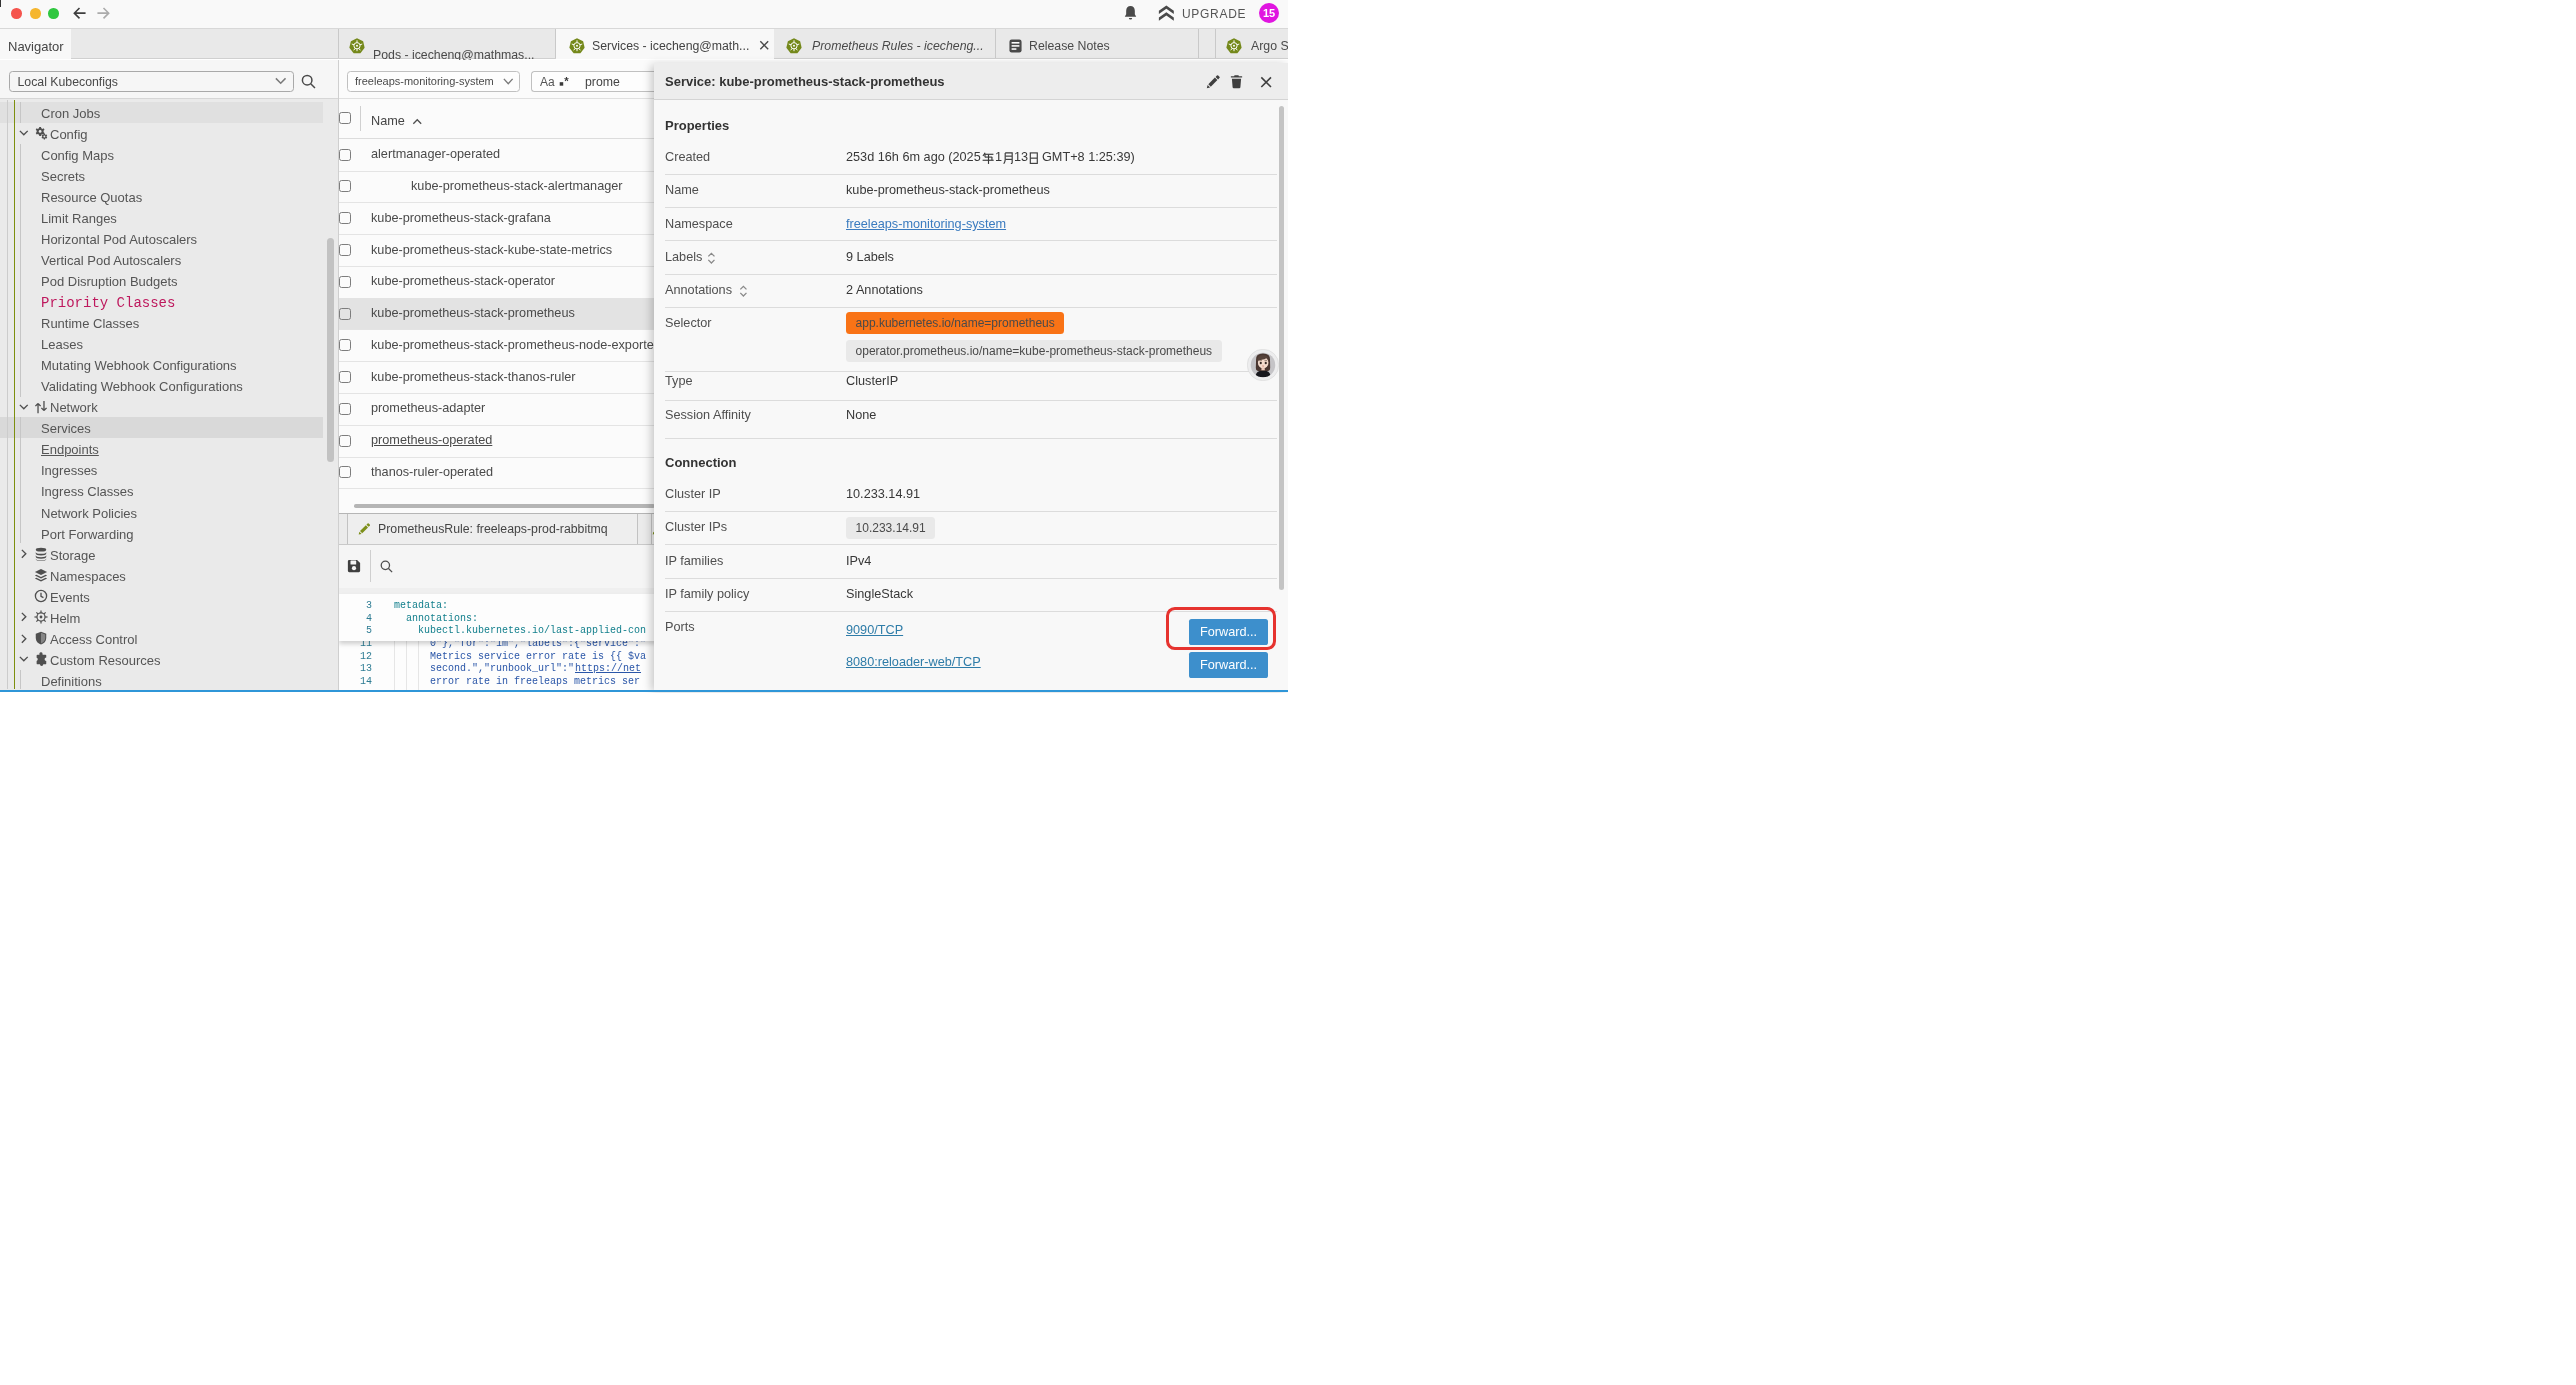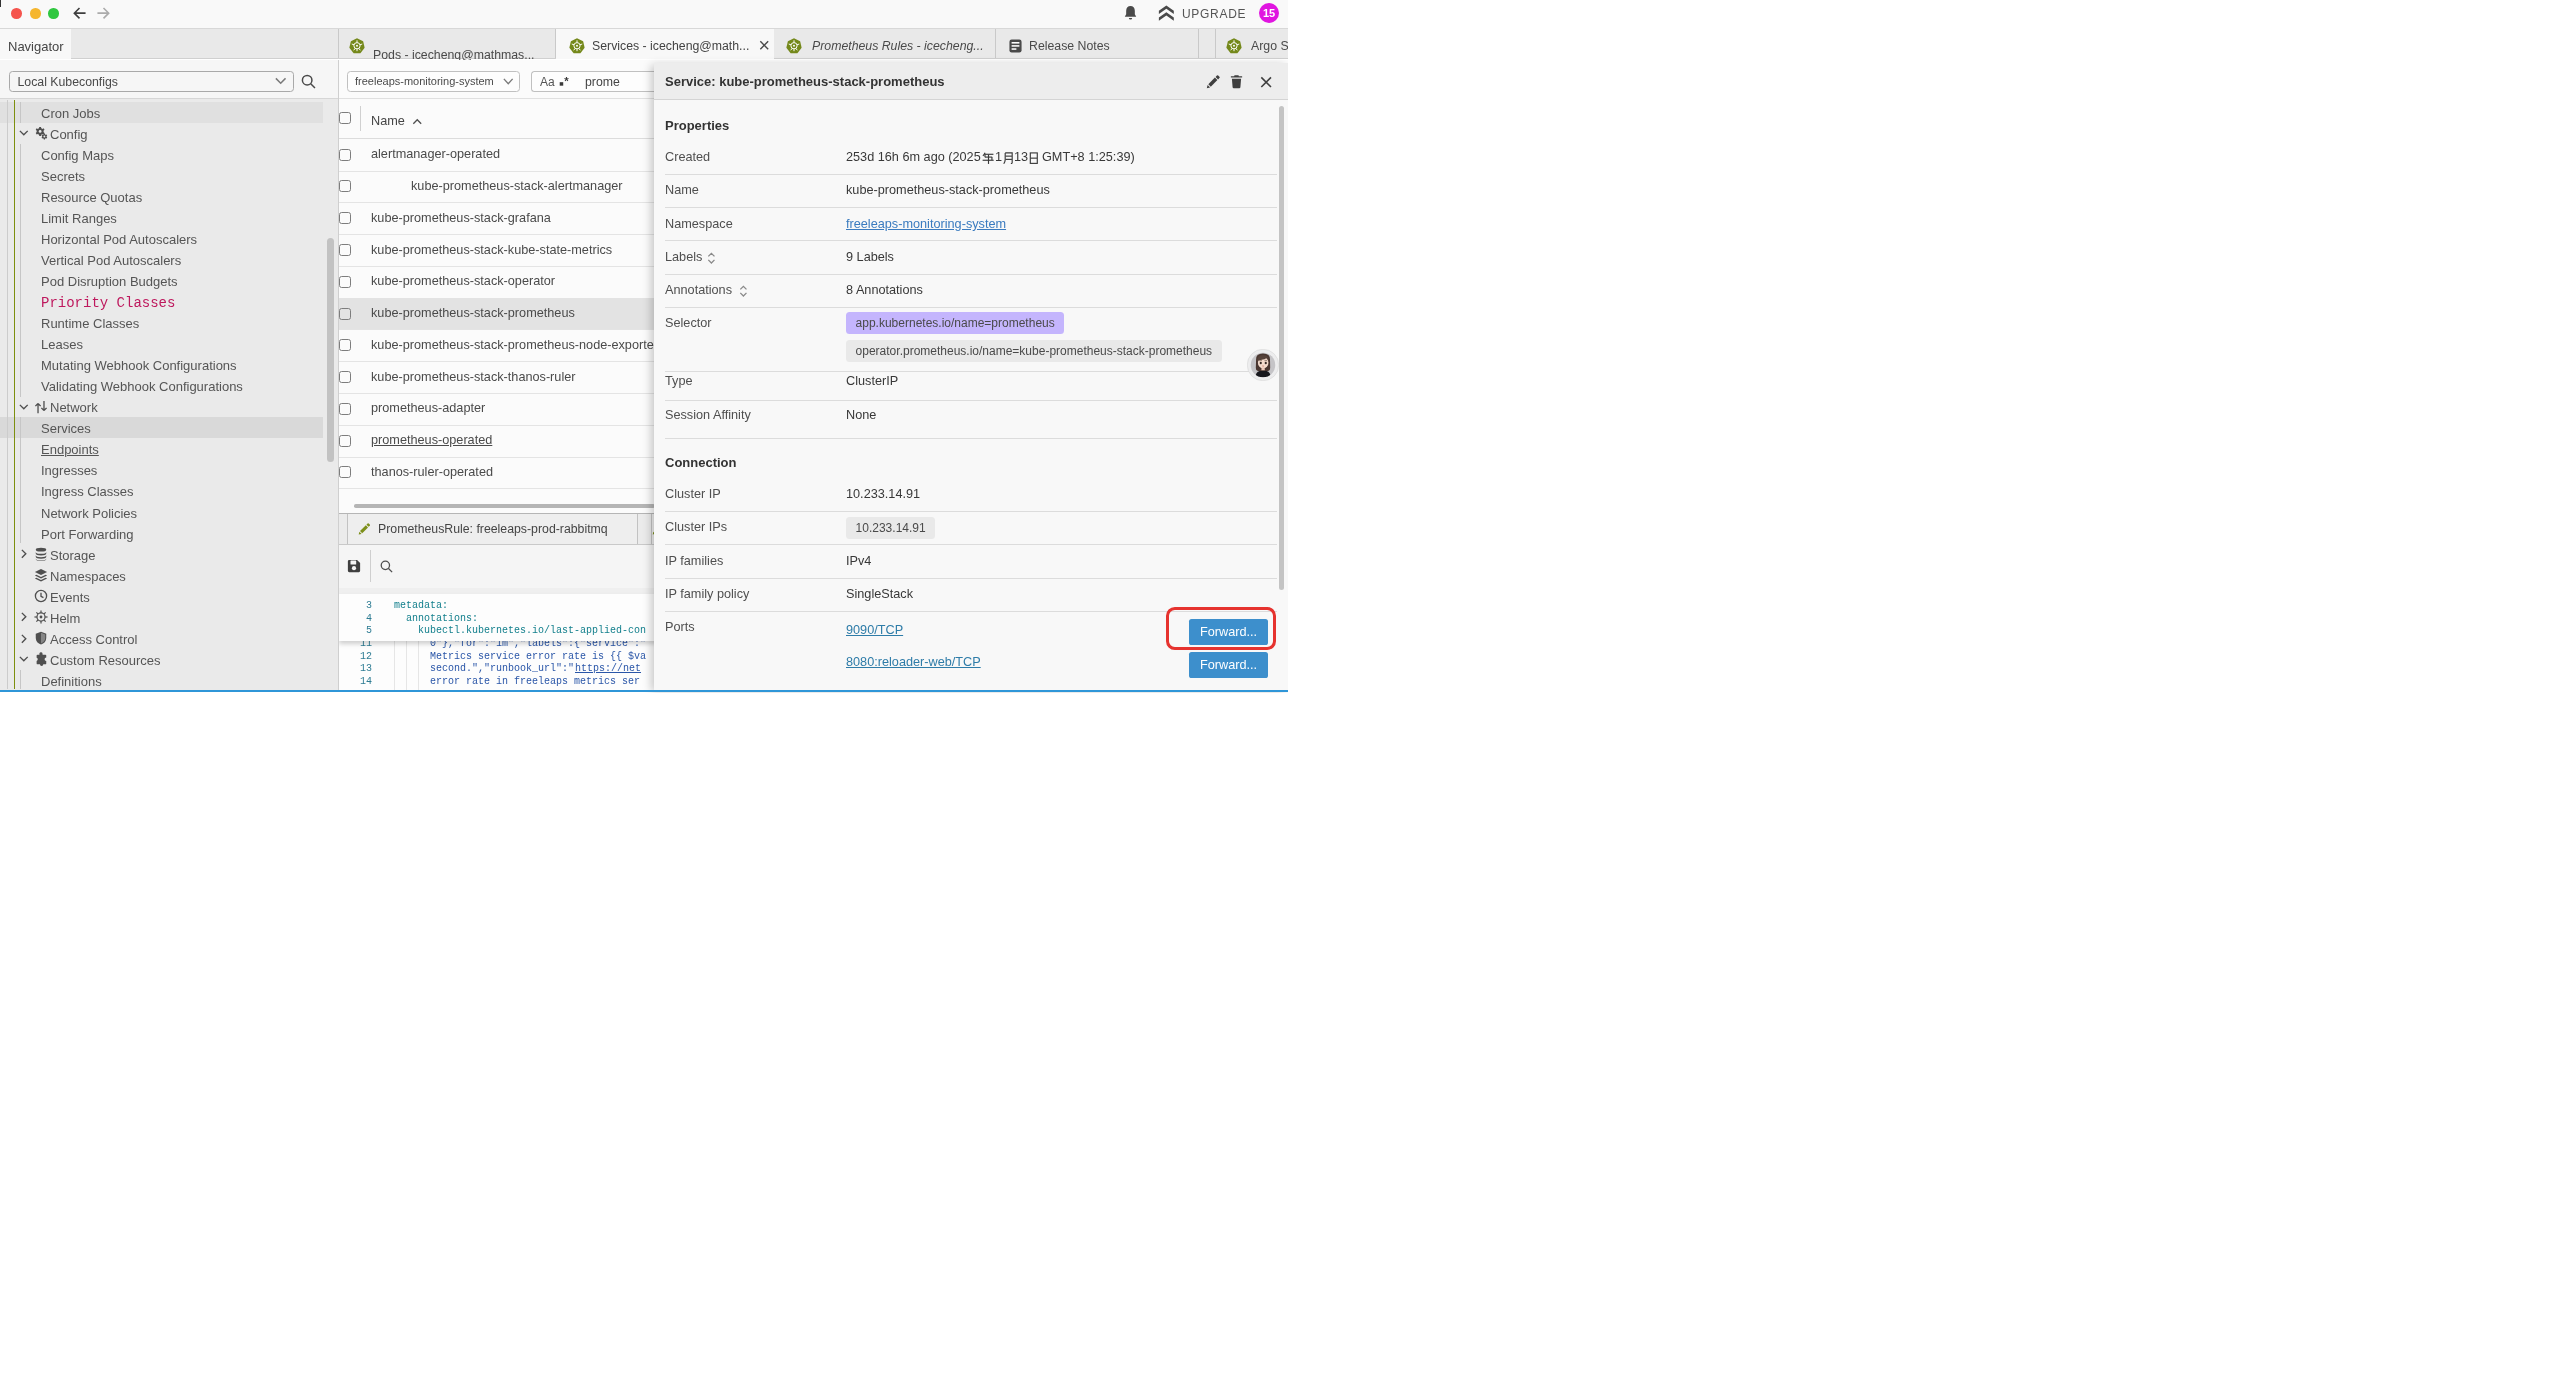--- a/index.html
+++ b/index.html
@@ -398,24 +398,24 @@
       <path d="M1.5 5 L5 1.5 L8.5 5" stroke="#8a8a8a" stroke-width="1.5" fill="none"></path>
       <path d="M1.5 9 L5 12.5 L8.5 9" stroke="#8a8a8a" stroke-width="1.5" fill="none"></path>
     </svg>
 <div class="txt" style="left:192px;top:187px;font-size:12.7px;color:#383838;">9 Labels</div>
 <div class="abs" style="left:11px;top:211px;width:612px;height:0.9px;background:#dcdcdc;"></div>
 <div class="txt" style="left:11px;top:220px;font-size:12.7px;color:#4f4f4f;">Annotations</div>
 <svg class="abs" style="left:85px;top:222px;" width="8.8" height="12.3" viewBox="0 0 10 14">
       <path d="M1.5 5 L5 1.5 L8.5 5" stroke="#8a8a8a" stroke-width="1.5" fill="none"></path>
       <path d="M1.5 9 L5 12.5 L8.5 9" stroke="#8a8a8a" stroke-width="1.5" fill="none"></path>
     </svg>
-<div class="txt" style="left:192px;top:220px;font-size:12.7px;color:#383838;">8 Annotations</div>
+<div class="txt" style="left:192px;top:220px;font-size:12.7px;color:#383838;">2 Annotations</div>
 <div class="abs" style="left:11px;top:244px;width:612px;height:0.9px;background:#dcdcdc;"></div>
 <div class="txt" style="left:11px;top:253px;font-size:12.7px;color:#4f4f4f;">Selector</div>
-<div class="abs" style="left:192px;top:249px;height:22px;background:#c4b5fd;border-radius:3.5px;padding:0 9.6px;line-height:22px;font-size:12px;color:#4a4a4a;white-space:nowrap;">app.kubernetes.io/name=prometheus</div>
+<div class="abs" style="left:192px;top:249px;height:22px;background:#f97316;border-radius:3.5px;padding:0 9.6px;line-height:22px;font-size:12px;color:#4a4a4a;white-space:nowrap;">app.kubernetes.io/name=prometheus</div>
 <div class="abs" style="left:192px;top:277px;height:22px;background:#e9e9e9;border-radius:3.5px;padding:0 9.6px;line-height:22px;font-size:12px;color:#4a4a4a;white-space:nowrap;">operator.prometheus.io/name=kube-prometheus-stack-prometheus</div>
 <div class="abs" style="left:11px;top:308px;width:612px;height:0.9px;background:#dcdcdc;"></div>
 <div class="txt" style="left:11px;top:311px;font-size:12.7px;color:#4f4f4f;">Type</div>
 <div class="txt" style="left:192px;top:311px;font-size:12.7px;color:#383838;">ClusterIP</div>
 <div class="abs" style="left:11px;top:337px;width:612px;height:0.9px;background:#dcdcdc;"></div>
 <div class="txt" style="left:11px;top:345px;font-size:12.7px;color:#4f4f4f;">Session Affinity</div>
 <div class="txt" style="left:192px;top:345px;font-size:12.7px;color:#383838;">None</div>
 <div class="abs" style="left:11px;top:375px;width:612px;height:0.9px;background:#dcdcdc;"></div>
 <div class="txt" style="left:11px;top:392px;font-size:13px;font-weight:bold;color:#333;">Connection</div>
 <div class="txt" style="left:11px;top:424px;font-size:12.7px;color:#4f4f4f;">Cluster IP</div>

